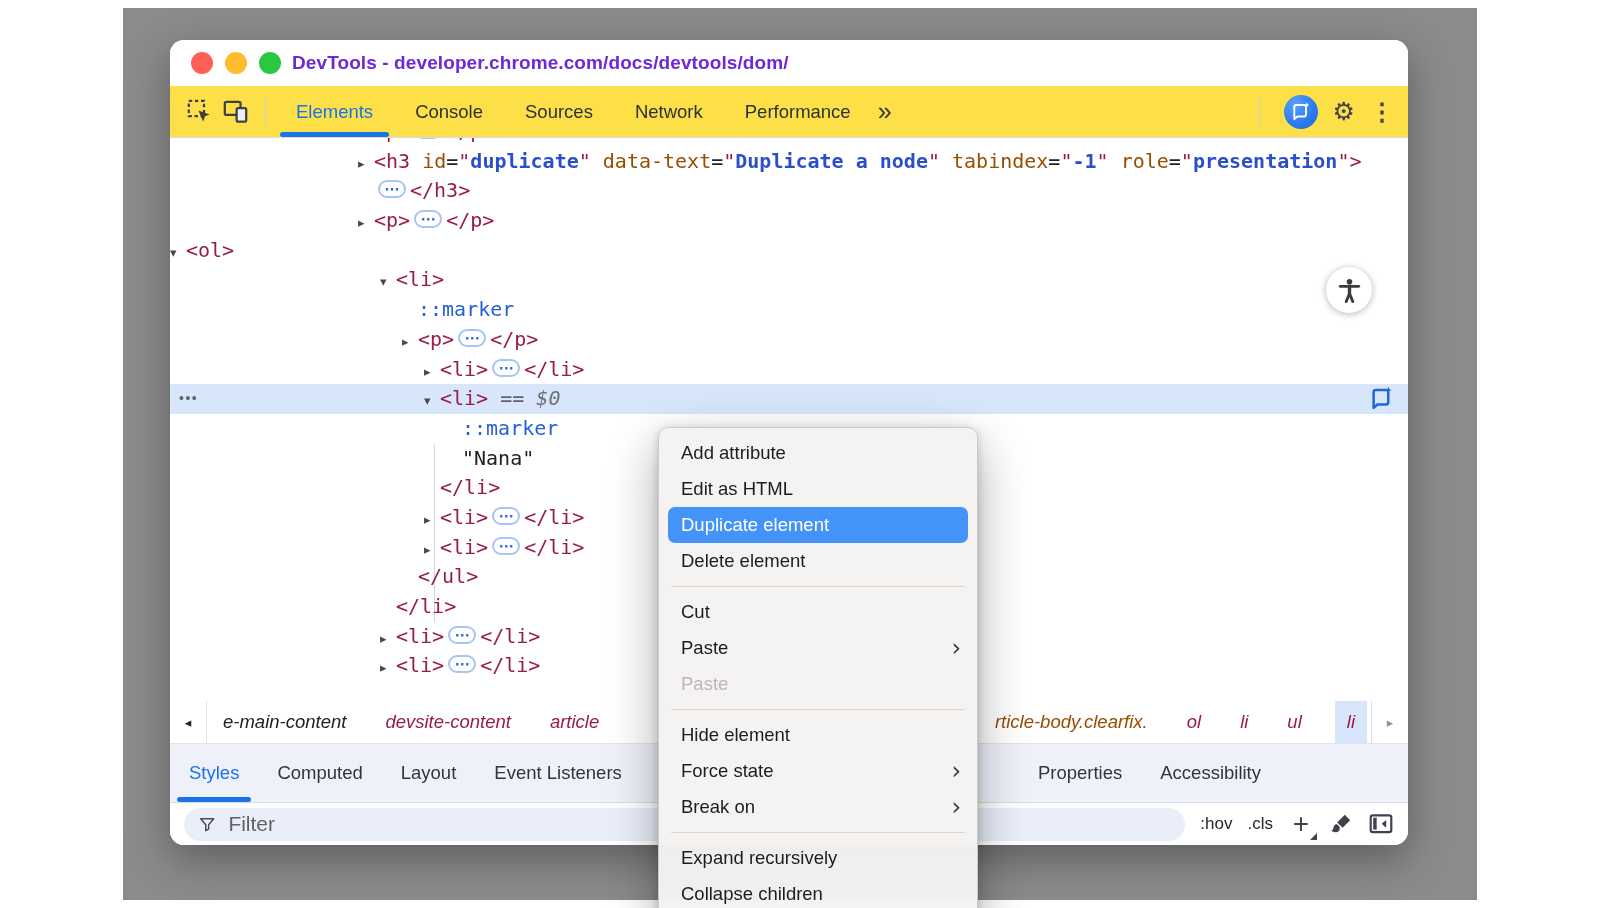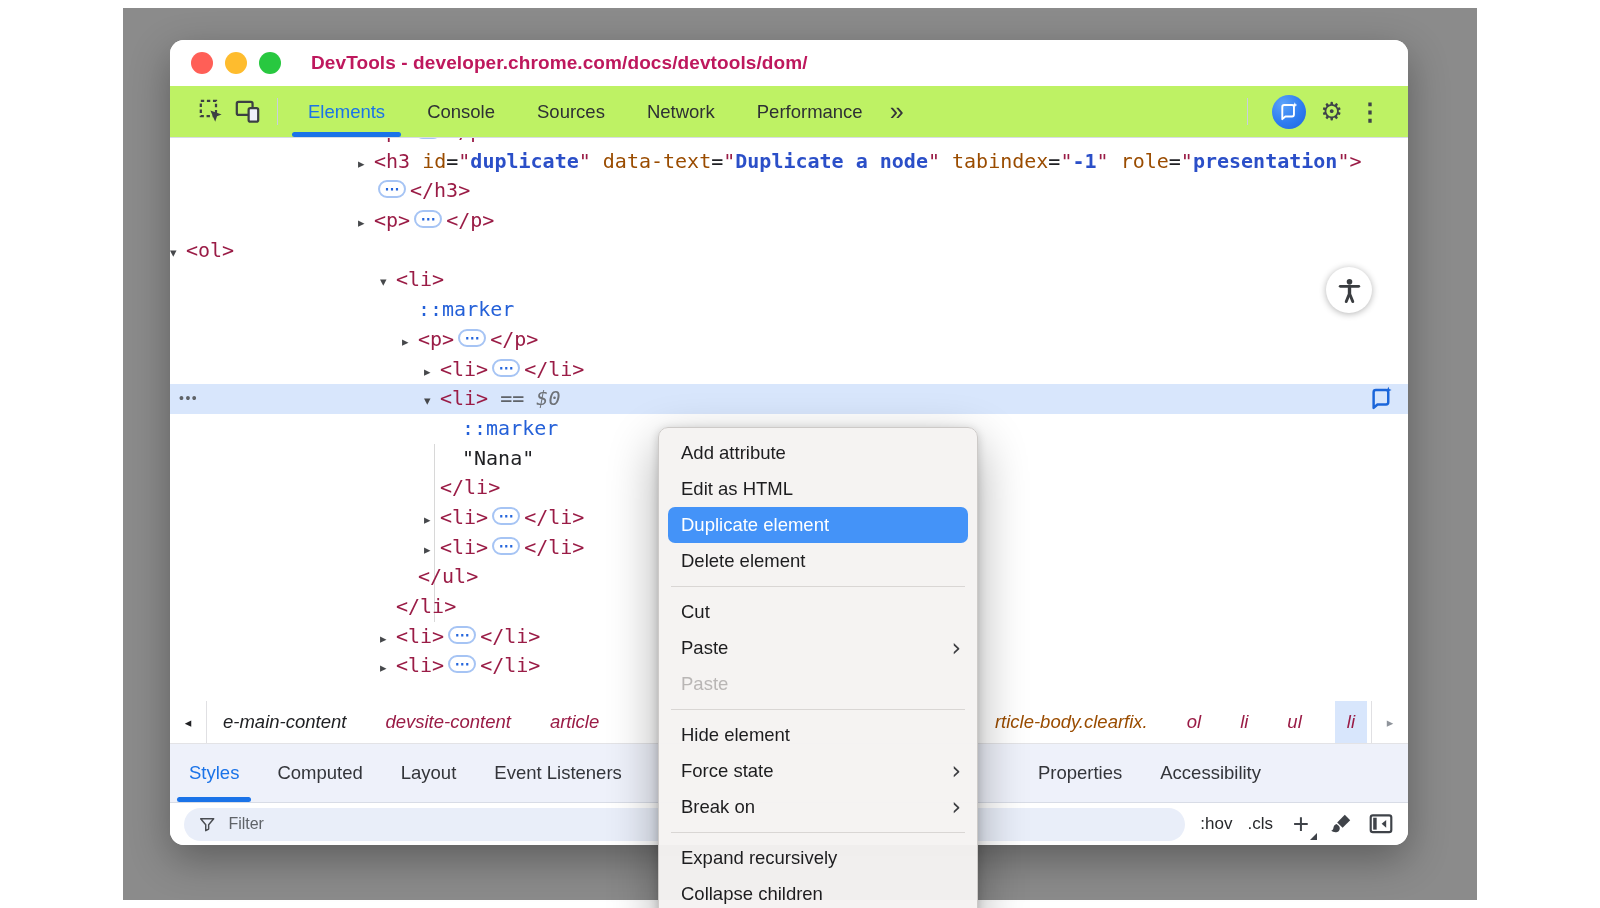--- a/index.html
+++ b/index.html
@@ -7,25 +7,25 @@
          font-family:"Liberation Sans",sans-serif;-webkit-font-smoothing:antialiased;}
   .backdrop{position:absolute;left:123px;top:8px;width:1354px;height:892px;background:#8b8b8b;}
 
   
   .window{position:absolute;left:170px;top:40px;width:1238px;height:805px;background:#fff;
           border-radius:14px;box-shadow:0 14px 40px rgba(0,0,0,.33);overflow:hidden;
           display:flex;flex-direction:column;}
   .titlebar{flex:0 0 46px;display:flex;align-items:center;background:#fff;}
   .tl{width:22px;height:22px;border-radius:50%;margin-left:12px;}
   .tl.first{margin-left:21px;}
-  .wtitle{margin-left:30px;font-size:19px;font-weight:700;color:#be185d;letter-spacing:.1px;}
-
-  
-  .toolbar{flex:0 0 51px;background:#bef264;border-bottom:1px solid #d8dce6;display:flex;
-           align-items:center;padding:0 26px;}
+  .wtitle{margin-left:11px;font-size:19px;font-weight:700;color:#6d28d9;letter-spacing:.1px;}
+
+  
+  .toolbar{flex:0 0 51px;background:#fde047;border-bottom:1px solid #d8dce6;display:flex;
+           align-items:center;padding:0 14px;}
   .icon-btn{width:30px;height:30px;display:flex;align-items:center;justify-content:center;margin-right:6px;}
   .vdiv{width:1px;height:27px;background:#c9cfdd;margin:0 9px;flex:0 0 1px;}
   .tabs{display:flex;align-items:stretch;height:51px;}
   .tab{position:relative;display:flex;align-items:center;padding:0 21px;font-size:18.5px;color:#2e3034;cursor:default;}
   .tab.active{color:#1a73e8;font-weight:500;}
   .tab.active::after{content:"";position:absolute;left:5px;right:5px;bottom:0;height:5px;border-radius:4px;background:#1a73e8;}
   .more-tabs{font-size:25px;color:#35363a;margin-left:6px;align-self:center;line-height:1;}
   .tb-right{margin-left:auto;display:flex;align-items:center;gap:15px;}
   .ai-badge{width:34px;height:34px;border-radius:50%;
             background:radial-gradient(circle at 32% 26%,#5aa2f9 0%,#2e7cf0 55%,#1f66dd 100%);
@@ -78,21 +78,21 @@
          padding-right:128px;}
   .stab{position:relative;display:flex;align-items:center;padding:0 19px;font-size:18.5px;color:#33353a;}
   .stab.active{color:#1a73e8;font-weight:500;}
   .stab.active::after{content:"";position:absolute;left:7px;right:7px;bottom:0;height:5px;border-radius:4px;background:#1a73e8;}
   .stab.push{margin-left:auto;}
 
   
   .filterbar{flex:1;background:#fff;display:flex;align-items:center;padding:0 14px;gap:15px;}
   .filter-pill{flex:1;height:33px;background:#e9eef9;border-radius:17px;display:flex;align-items:center;
                padding:0 14px;gap:10px;}
-  .filter-input{background:transparent;border:none;outline:none;font-size:16px;color:#000000;width:100%;
+  .filter-input{background:transparent;border:none;outline:none;font-size:21px;color:#000000;width:100%;
                 font-family:"Liberation Sans",sans-serif;}
   .filter-input::placeholder{color:#5f6368;opacity:1;}
   .ctrl-label{font-size:17px;color:#28292c;font-weight:500;}
   .plus-wrap{position:relative;font-size:28px;color:#3f4349;width:26px;text-align:center;font-weight:400;line-height:1;}
   .plus-corner{position:absolute;right:-3px;bottom:-2px;width:0;height:0;
                border-left:7px solid transparent;border-bottom:7px solid #3f4349;}
 
   
   .menu{position:absolute;left:658px;top:427px;width:320px;background:rgba(245,243,242,.97);
         border:1px solid #cdcac8;border-radius:10px;padding:7px 0;z-index:10;

